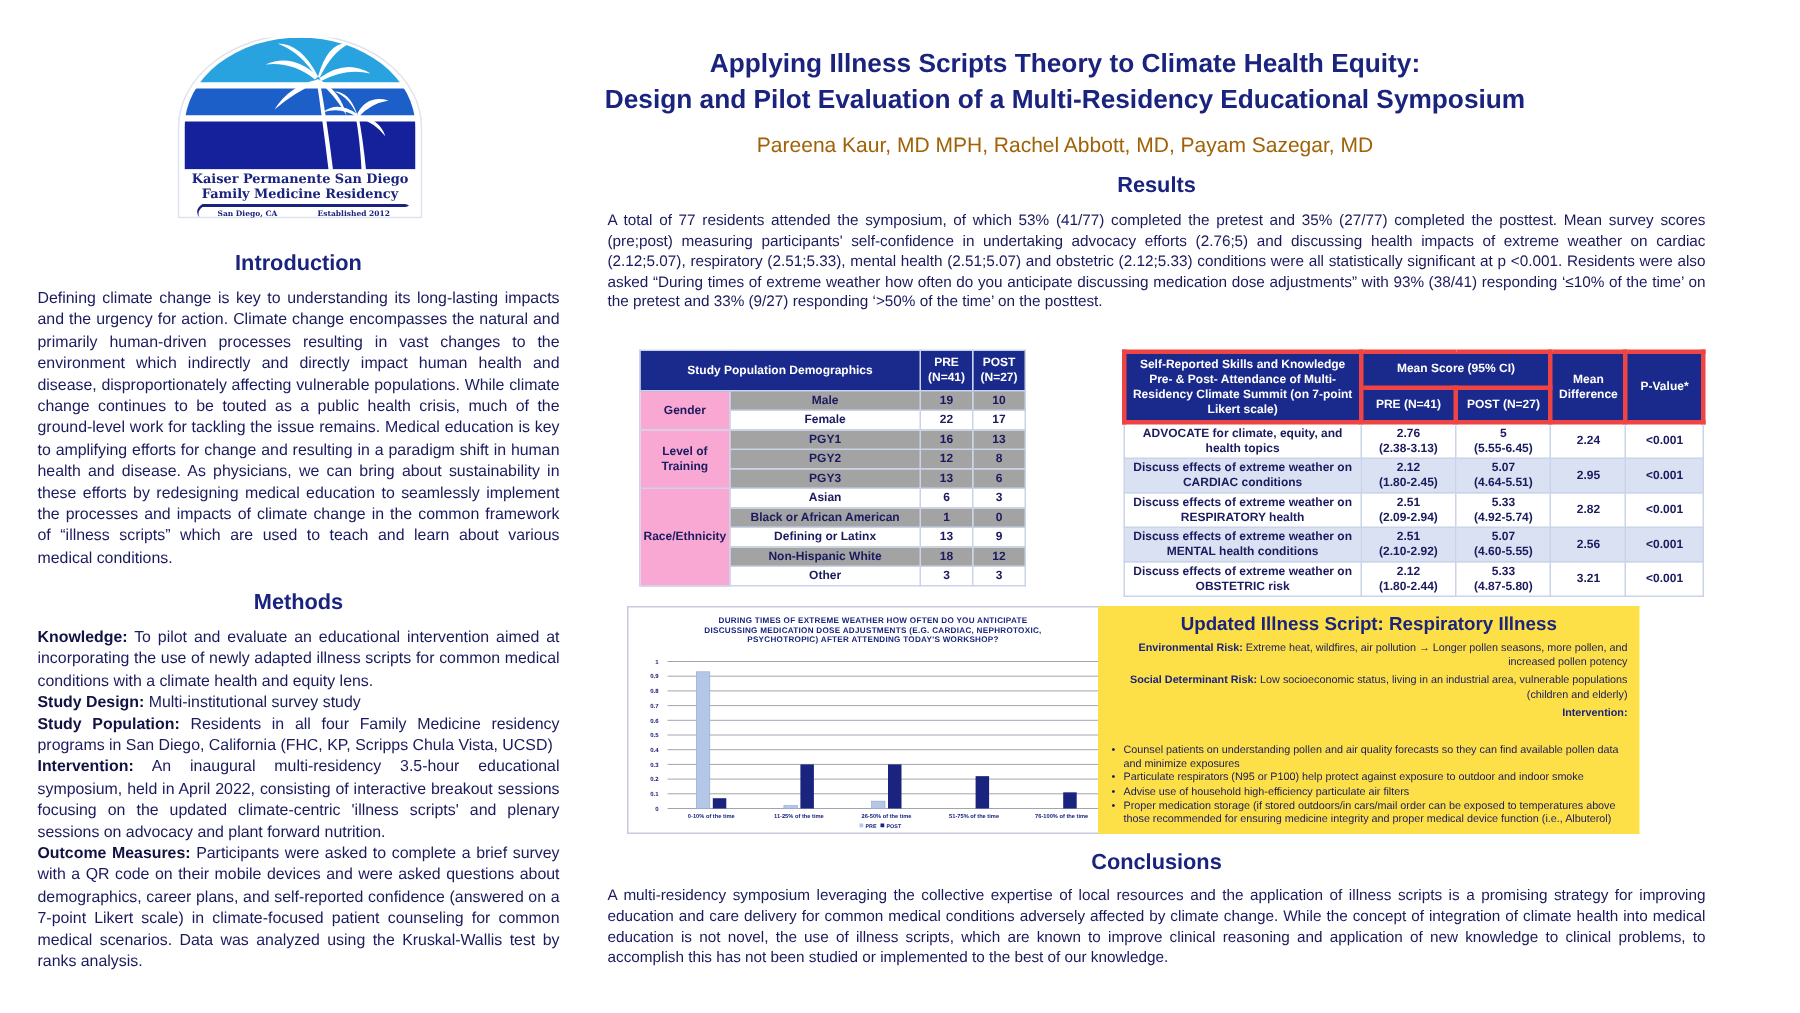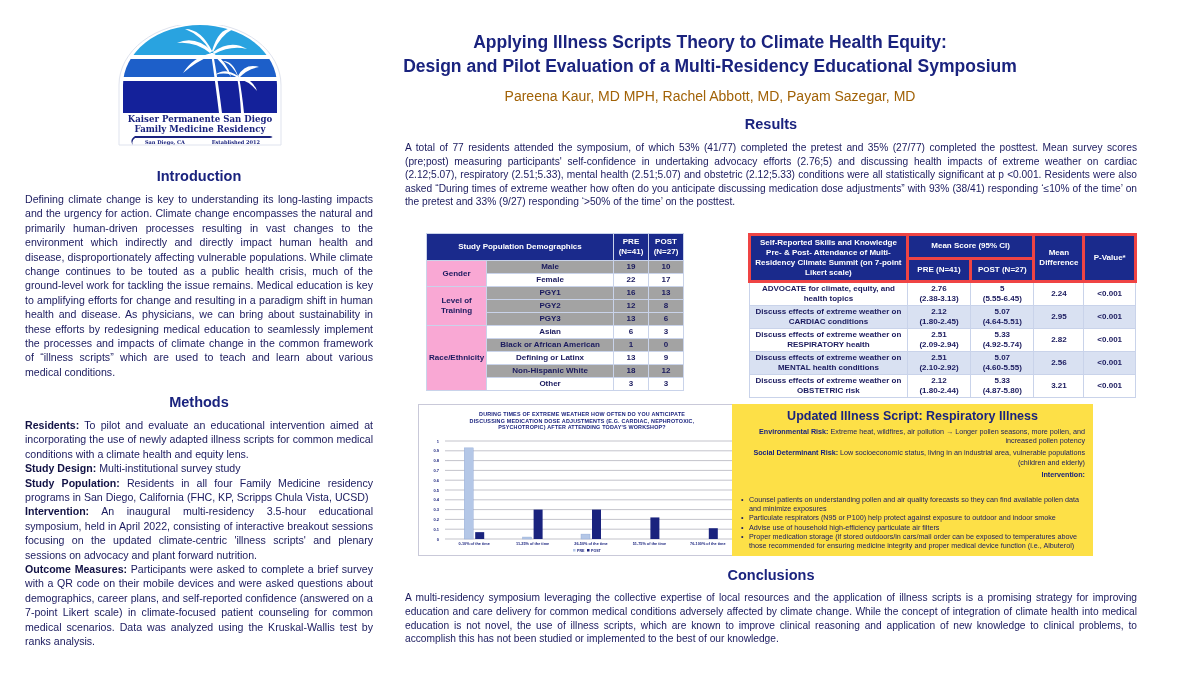--- a/index.html
+++ b/index.html
@@ -102,21 +102,21 @@
   <div class="authors">Pareena Kaur, MD MPH, Rachel Abbott, MD, Payam Sazegar, MD</div>
 </div>
 
 <div class="left-col intro">
   <div class="section-h">Introduction</div>
   <div class="para">Defining climate change is key to understanding its long-lasting impacts and the urgency for action. Climate change encompasses the natural and primarily human-driven processes resulting in vast changes to the environment which indirectly and directly impact human health and disease, disproportionately affecting vulnerable populations. While climate change continues to be touted as a public health crisis, much of the ground-level work for tackling the issue remains. Medical education is key to amplifying efforts for change and resulting in a paradigm shift in human health and disease. As physicians, we can bring about sustainability in these efforts by redesigning medical education to seamlessly implement the processes and impacts of climate change in the common framework of “illness scripts” which are used to teach and learn about various medical conditions.</div>
 </div>
 
 <div class="left-col methods">
   <div class="section-h">Methods</div>
-  <div class="para"><b>Residents:</b><span> To pilot and evaluate an educational intervention aimed at incorporating the use of newly adapted illness scripts for common medical conditions with a climate health and equity lens.</span></div>
+  <div class="para"><b>Knowledge:</b><span> To pilot and evaluate an educational intervention aimed at incorporating the use of newly adapted illness scripts for common medical conditions with a climate health and equity lens.</span></div>
   <div class="para"><b>Study Design:</b><span> Multi-institutional survey study</span></div>
   <div class="para"><b>Study Population:</b><span> Residents in all four Family Medicine residency programs in San Diego, California (FHC, KP, Scripps Chula Vista, UCSD)</span></div>
   <div class="para"><b>Intervention:</b><span> An inaugural multi-residency 3.5-hour educational symposium, held in April 2022, consisting of interactive breakout sessions focusing on the updated climate-centric 'illness scripts' and plenary sessions on advocacy and plant forward nutrition.</span></div>
   <div class="para"><b>Outcome Measures:</b><span> Participants were asked to complete a brief survey with a QR code on their mobile devices and were asked questions about demographics, career plans, and self-reported confidence (answered on a 7-point Likert scale) in climate-focused patient counseling for common medical scenarios. Data was analyzed using the Kruskal-Wallis test by ranks analysis.</span></div>
 </div>
 
 <div class="results">
   <div class="section-h">Results</div>
   <div class="para">A total of 77 residents attended the symposium, of which 53% (41/77) completed the pretest and 35% (27/77) completed the posttest. Mean survey scores (pre;post) measuring participants' self-confidence in undertaking advocacy efforts (2.76;5) and discussing health impacts of extreme weather on cardiac (2.12;5.07), respiratory (2.51;5.33), mental health (2.51;5.07) and obstetric (2.12;5.33) conditions were all statistically significant at p &lt;0.001. Residents were also asked “During times of extreme weather how often do you anticipate discussing medication dose adjustments” with 93% (38/41) responding ‘≤10% of the time’ on the pretest and 33% (9/27) responding ‘&gt;50% of the time’ on the posttest.</div>
 </div>

